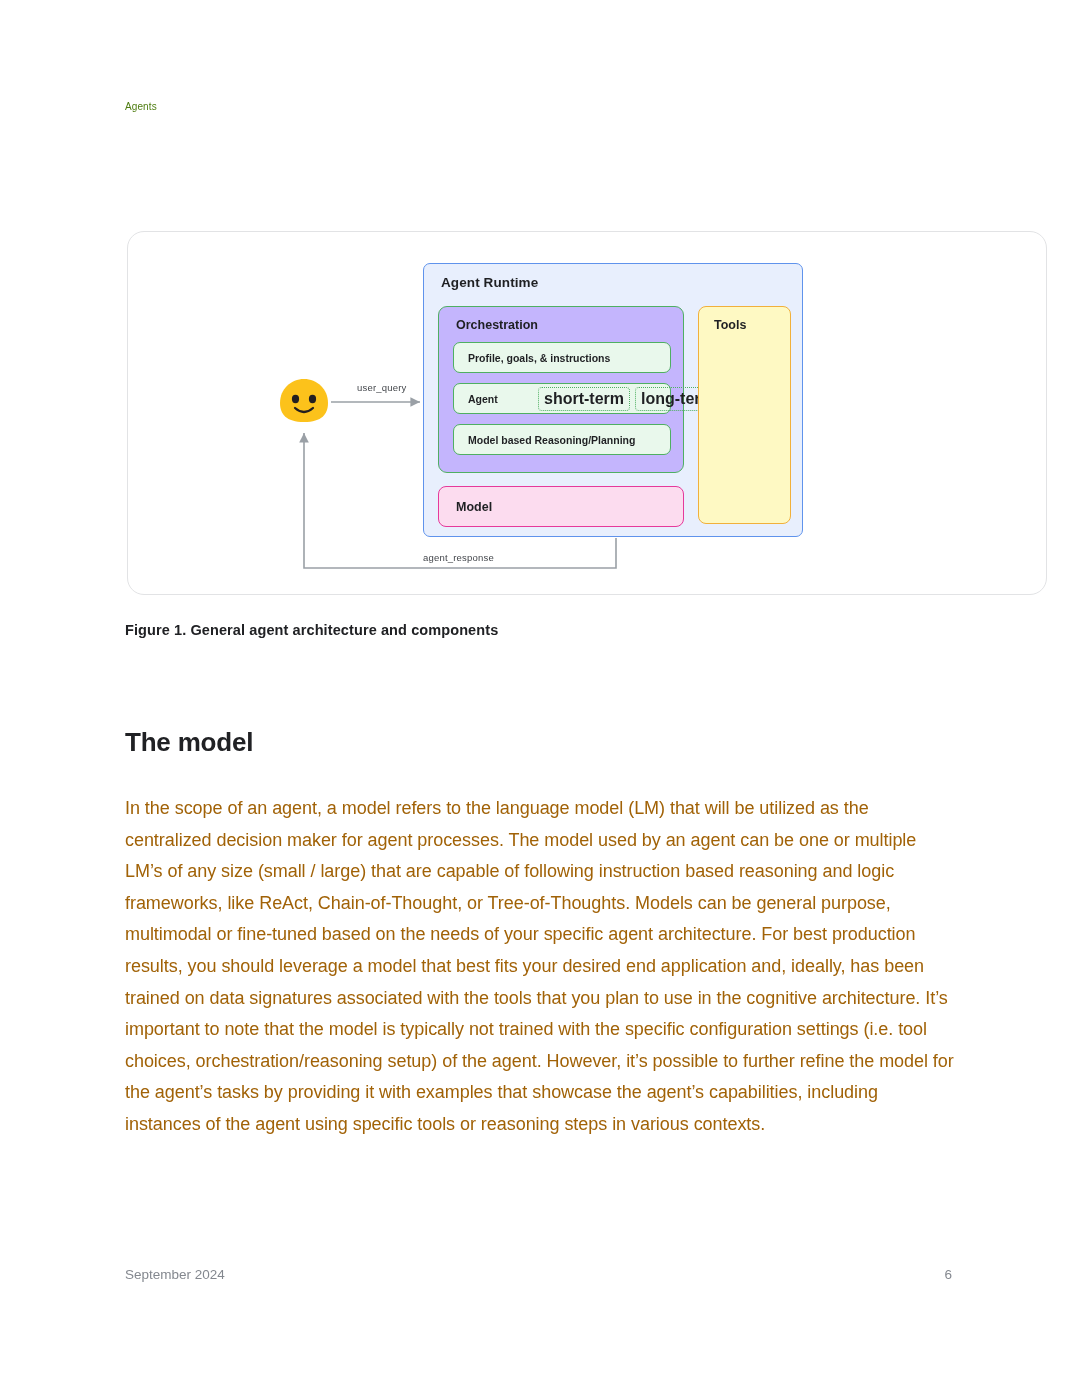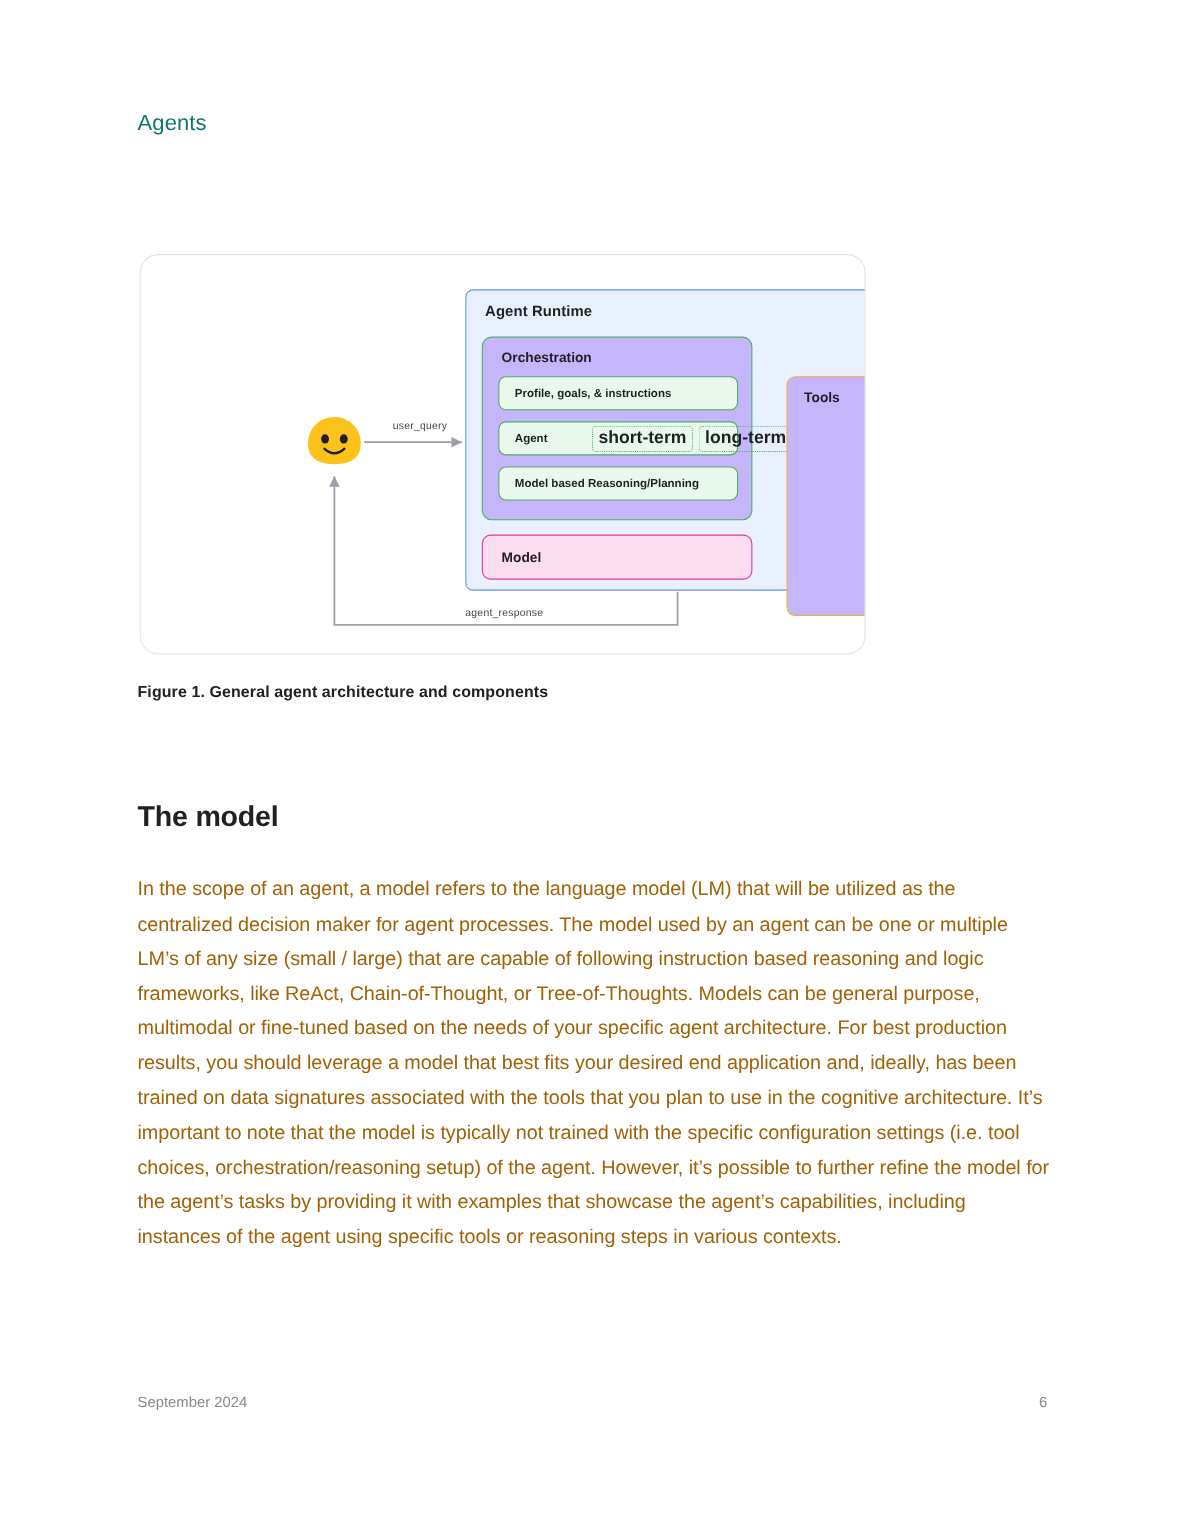--- a/index.html
+++ b/index.html
@@ -14,31 +14,31 @@
     font-family: "Liberation Sans", sans-serif;
     color: #202124;
     overflow: hidden;
   }
 
   
   .page-header {
     position: absolute;
     left: 125px;
     top: 101px;
-    font-size: 20px;
-    color: #0f766e;
+    font-size: 10px;
+    color: #4d7c0f;
     letter-spacing: 0.1px;
   }
 
   
   .figure-frame {
     position: absolute;
     left: 127px;
     top: 231px;
-    width: 660px;
+    width: 920px;
     height: 364px;
     border: 1px solid #e2e3e5;
     border-radius: 17px;
     background: #ffffff;
     box-sizing: border-box;
   }
   .figure-inner {
     position: absolute;
     inset: 0;
     overflow: hidden;
@@ -145,29 +145,28 @@
   }
   .model-label {
     font-size: 12.5px;
     font-weight: 600;
     color: #1f2023;
   }
 
   
   .tools-box {
     position: absolute;
-    left: 291px;
+    left: 274px;
     top: 42px;
     width: 93px;
     height: 218px;
-    background: #c4b5fd;
+    background: #fef9c3;
     border: 1.6px solid #f1b03b;
     border-radius: 8px;
     box-sizing: border-box;
-    margin-top: 36px;
   }
   .tools-label {
     position: absolute;
     left: 15px;
     top: 11px;
     font-size: 12.5px;
     font-weight: 600;
     color: #1f2023;
   }
 

